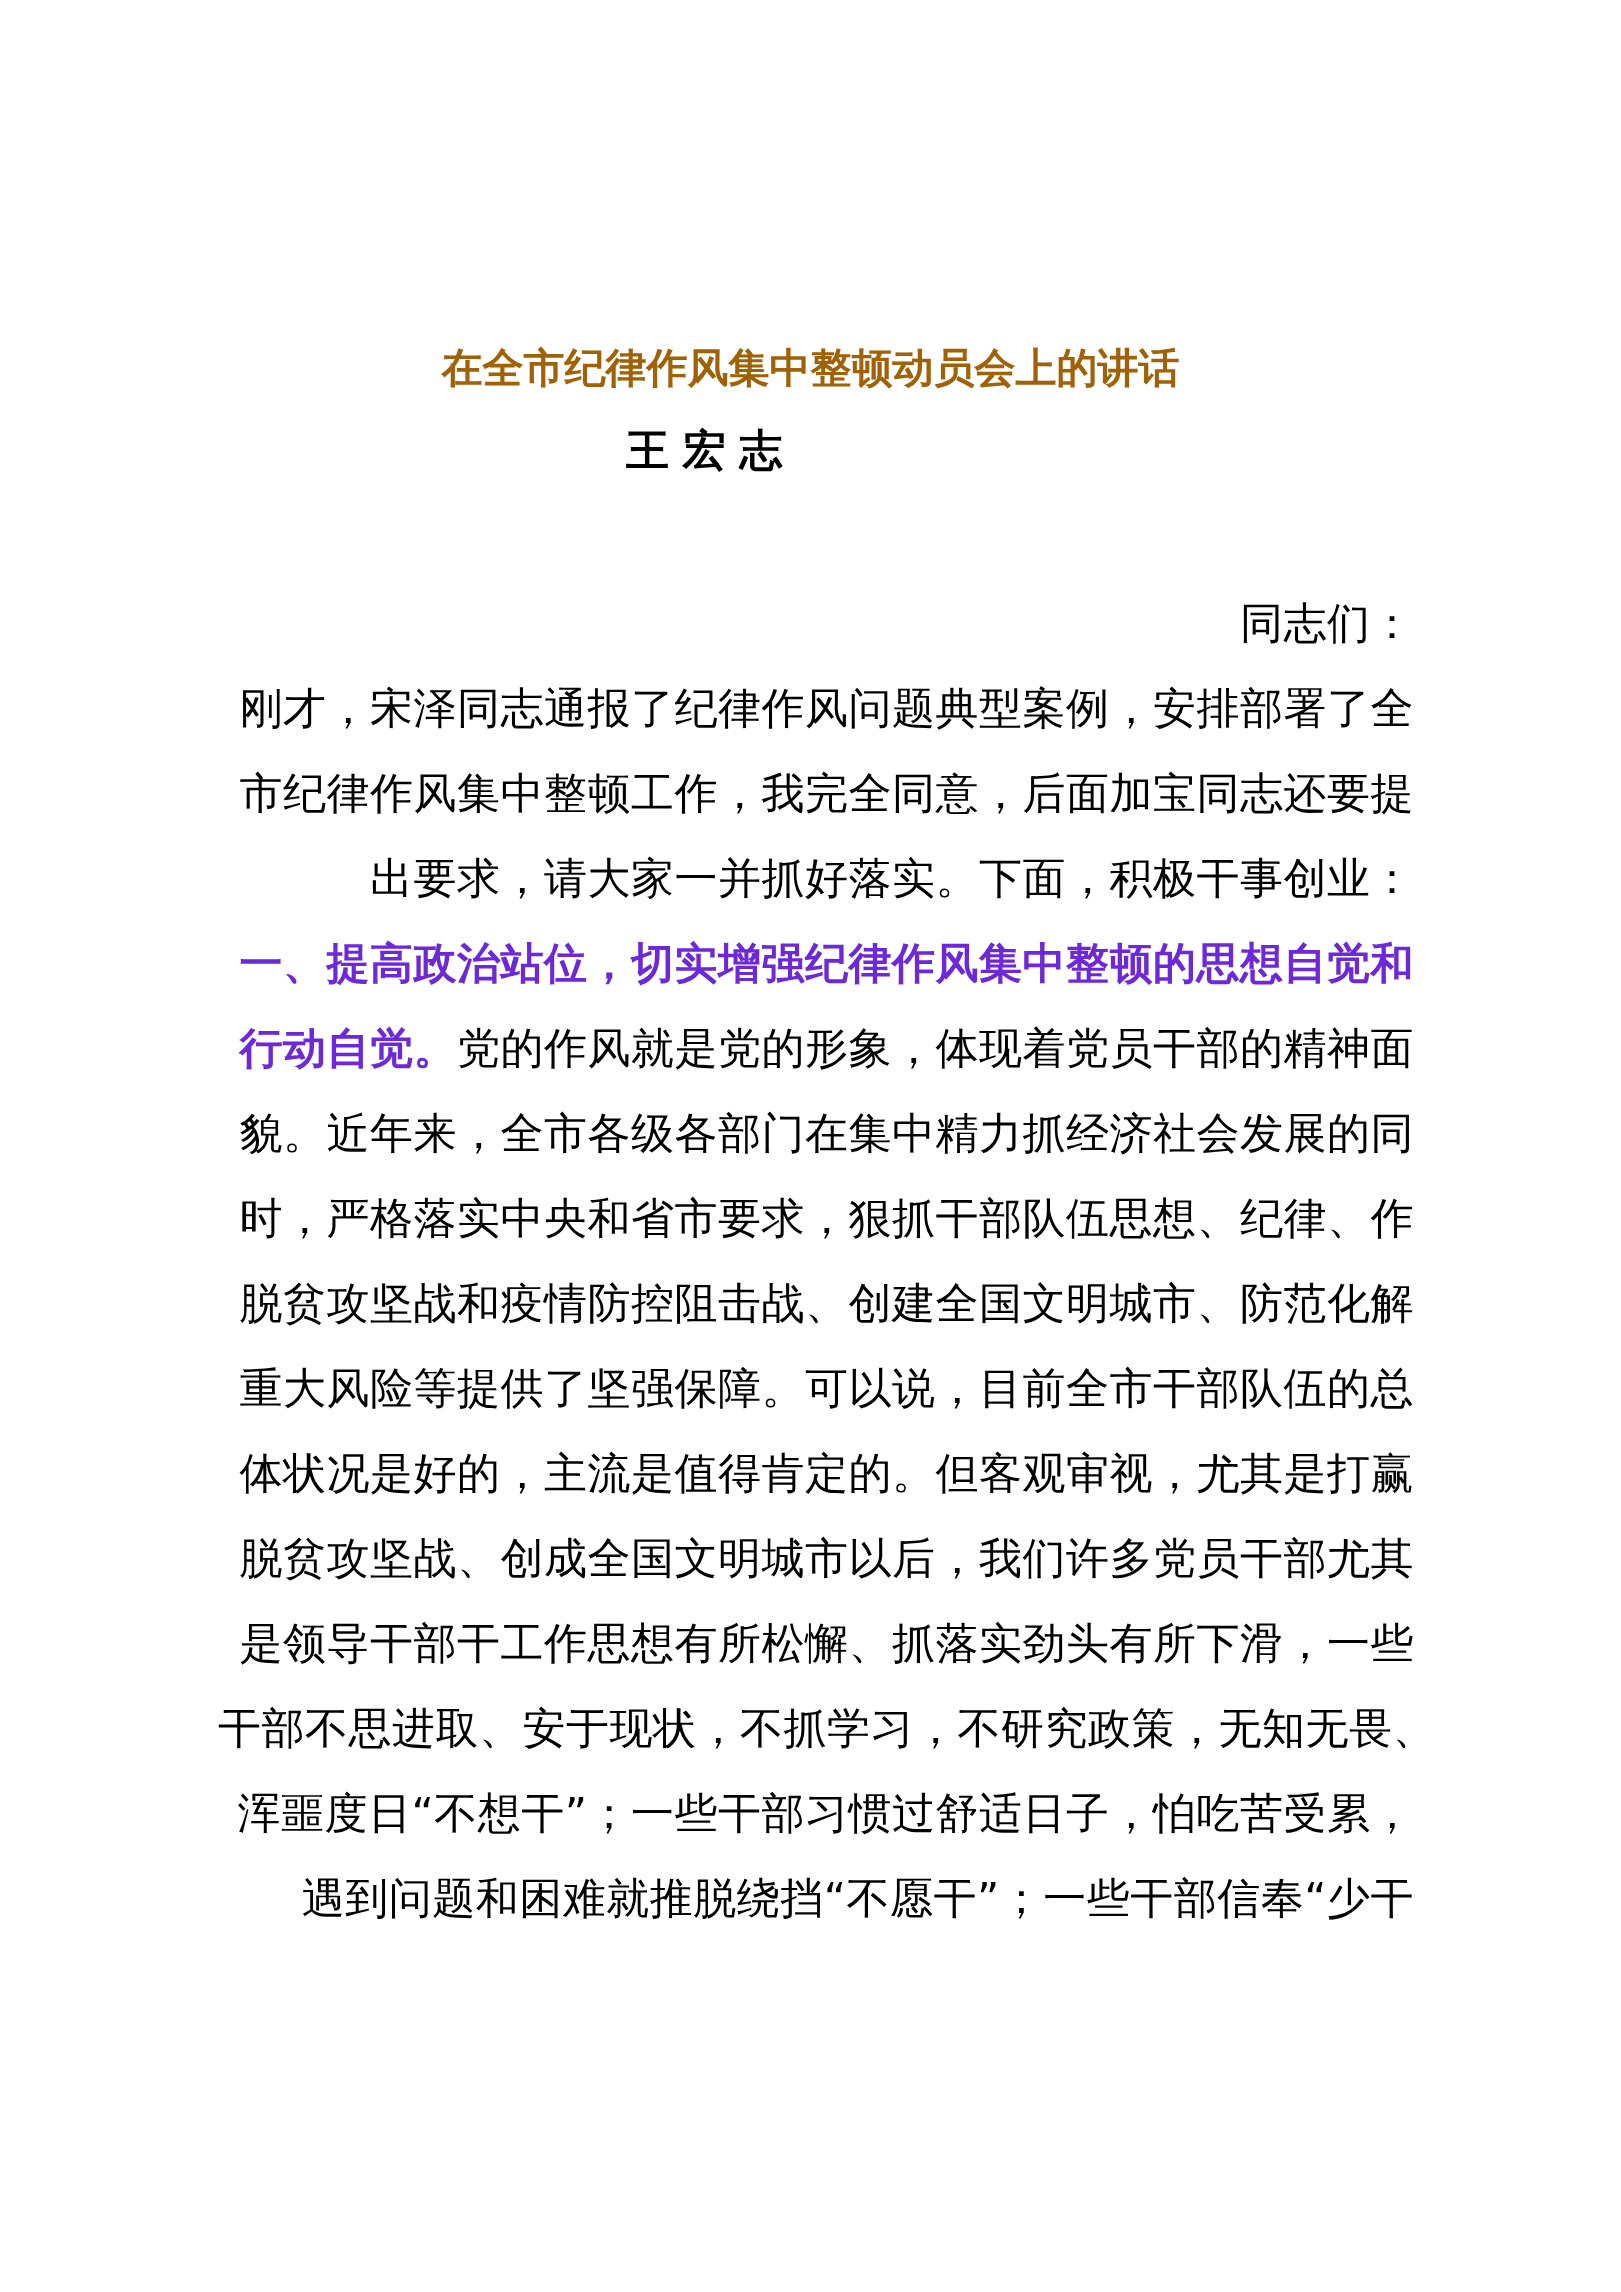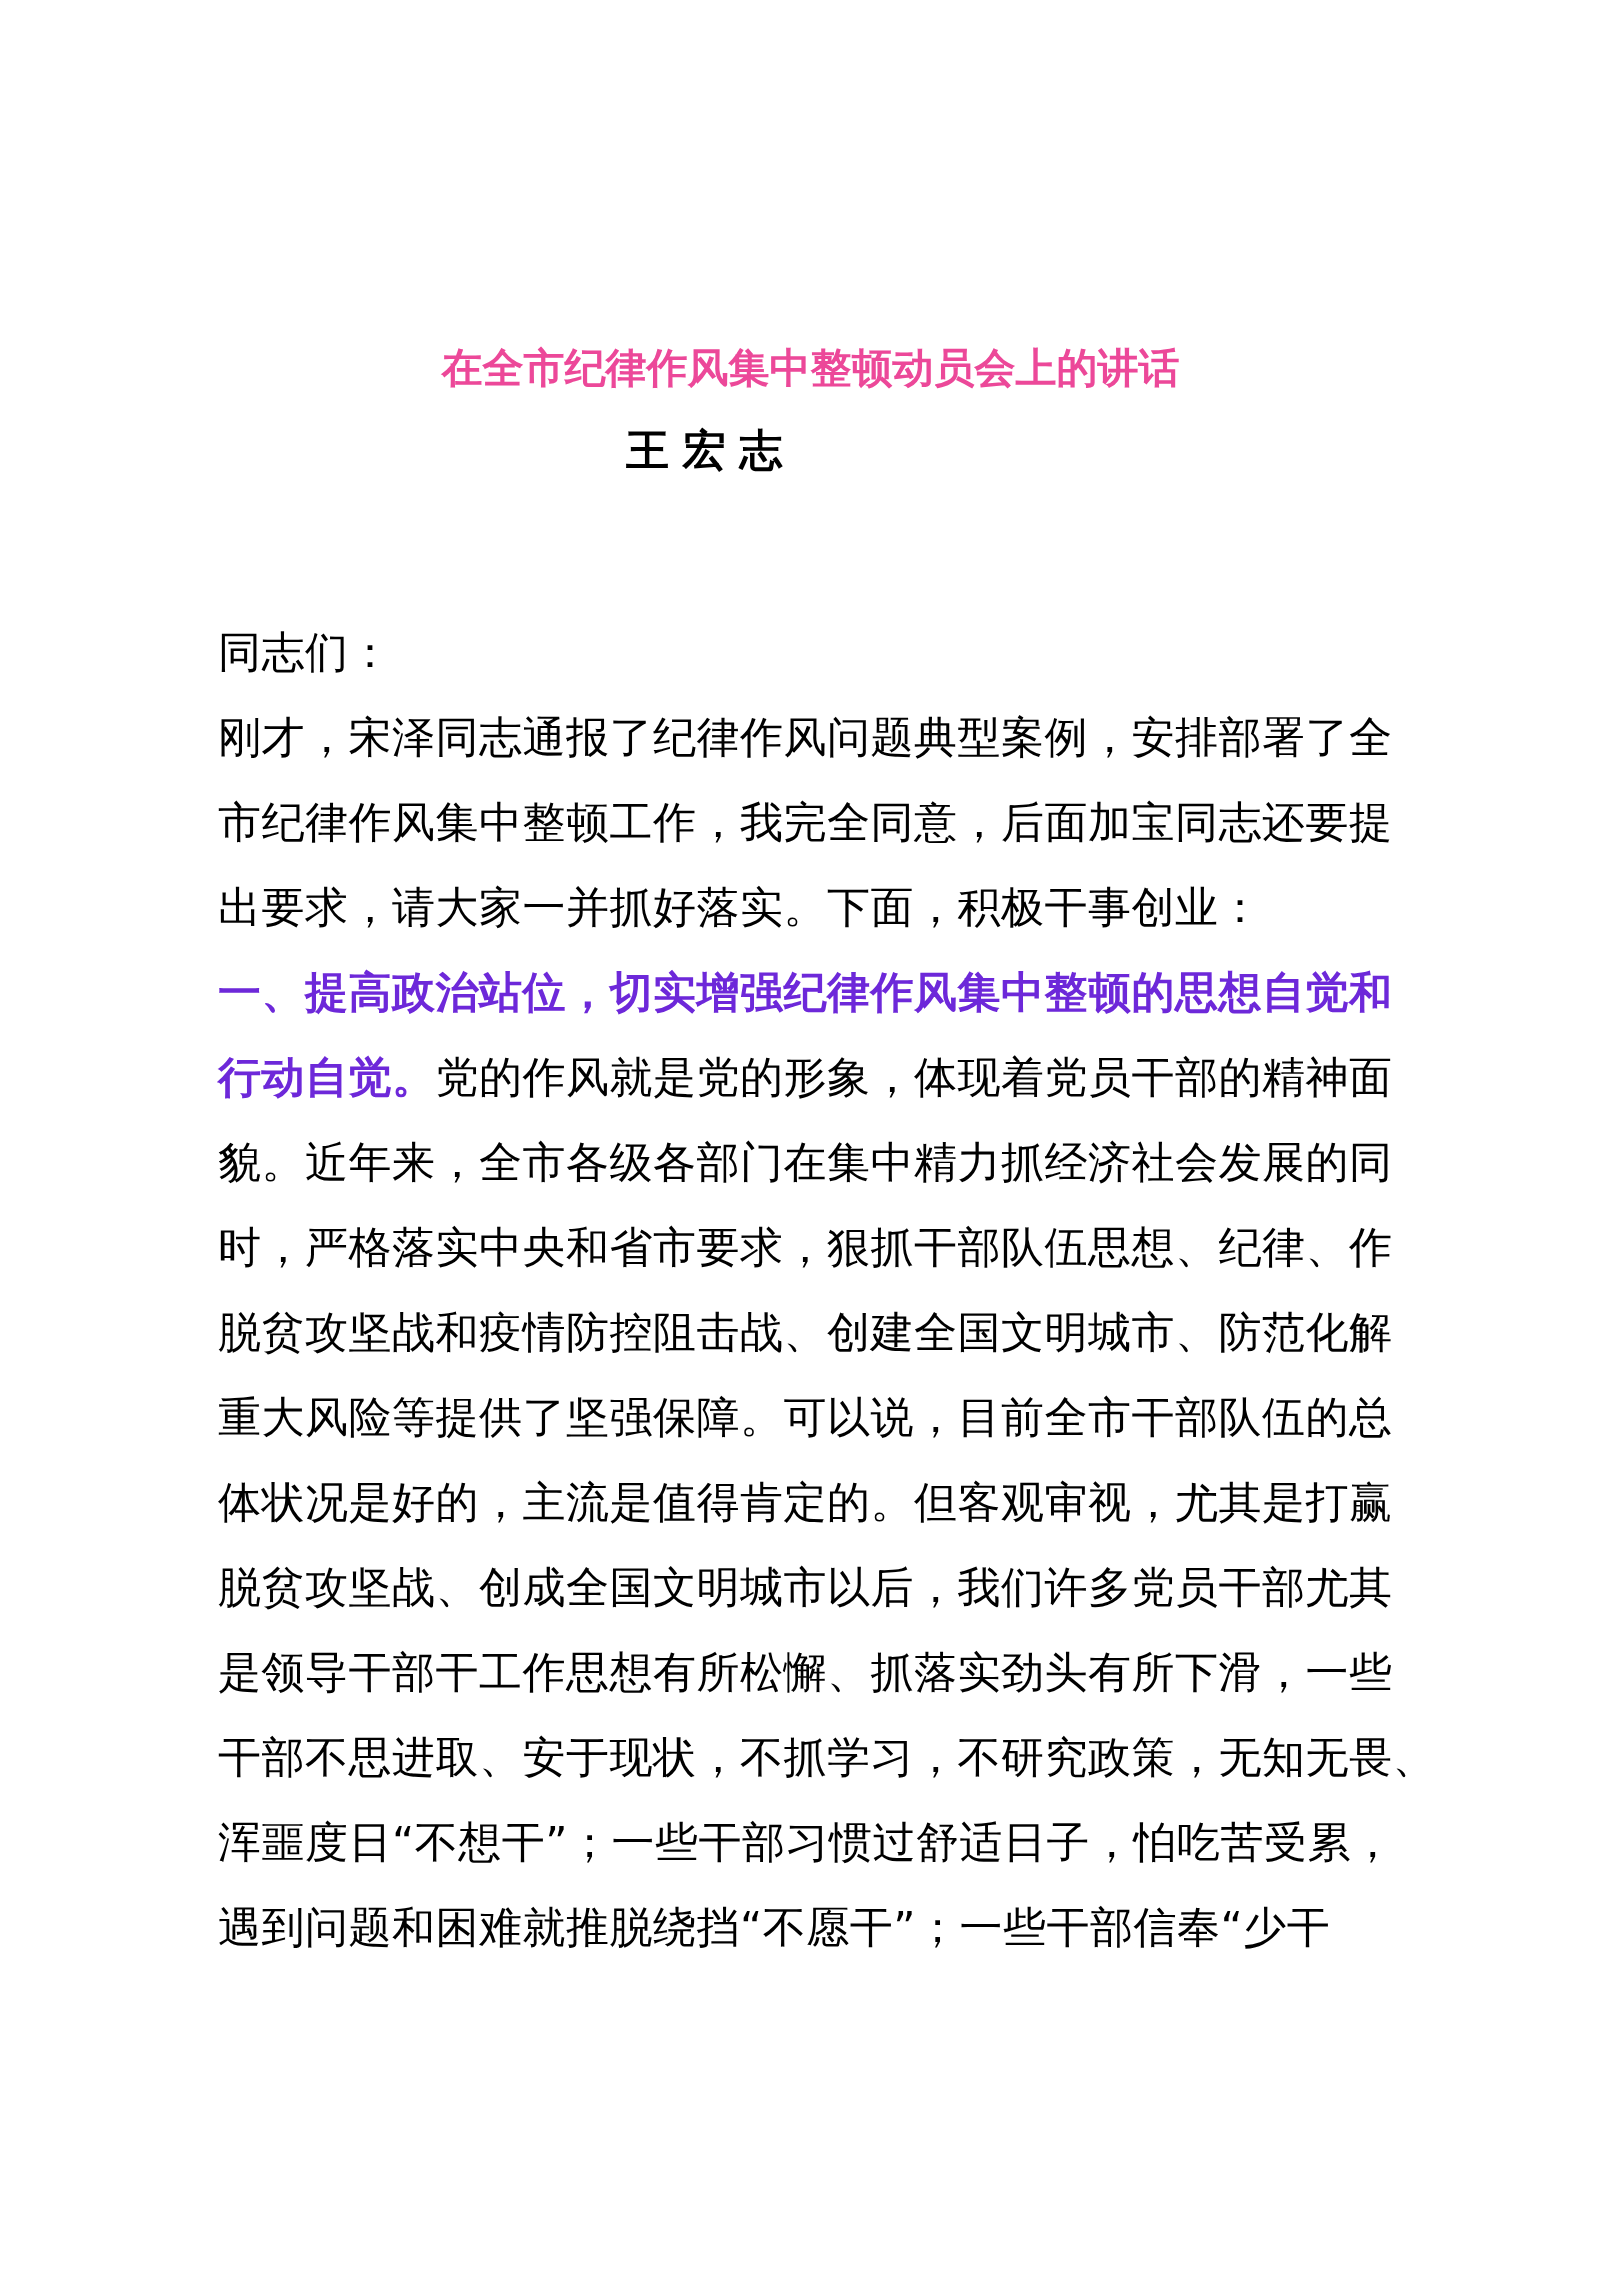--- a/index.html
+++ b/index.html
@@ -1,22 +1,22 @@
 <!DOCTYPE html>
 <html><head>
 <meta charset="utf-8">
 <style>
   html, body { margin:0; padding:0; background:#ffffff; }
   body { width:1621px; height:2293px; position:relative; overflow:hidden;
          font-family: "DejaVu Sans", "Liberation Sans", sans-serif; color:#000; }
   .title { position:absolute; left:0; width:1621px; top:341px; text-align:center;
-           font-size:41px; font-weight:bold; color:#ec4899; line-height:55px; letter-spacing:0px; }
+           font-size:41px; font-weight:bold; color:#a16207; line-height:55px; letter-spacing:0px; }
   .author { position:absolute; left:0; width:1422px; top:423px; text-align:center;
             font-size:43px; font-weight:bold; line-height:55px; letter-spacing:13.7px; }
-  .body { position:absolute; left:218px; width:1196px; top:623px; }
+  .body { position:absolute; left:218px; width:1196px; top:594px;text-align:right; }
   .line { height:85px; line-height:59px; font-size:43px; white-space:nowrap; letter-spacing:0.5px; }
   .red { color:#6d28d9; font-weight:bold;margin-top:44px; }
 </style>
 </head>
 <body>
 
 <div class="title">在全市纪律作风集中整顿动员会上的讲话</div>
 <div class="author">王宏志</div>
 
 <div class="body">

